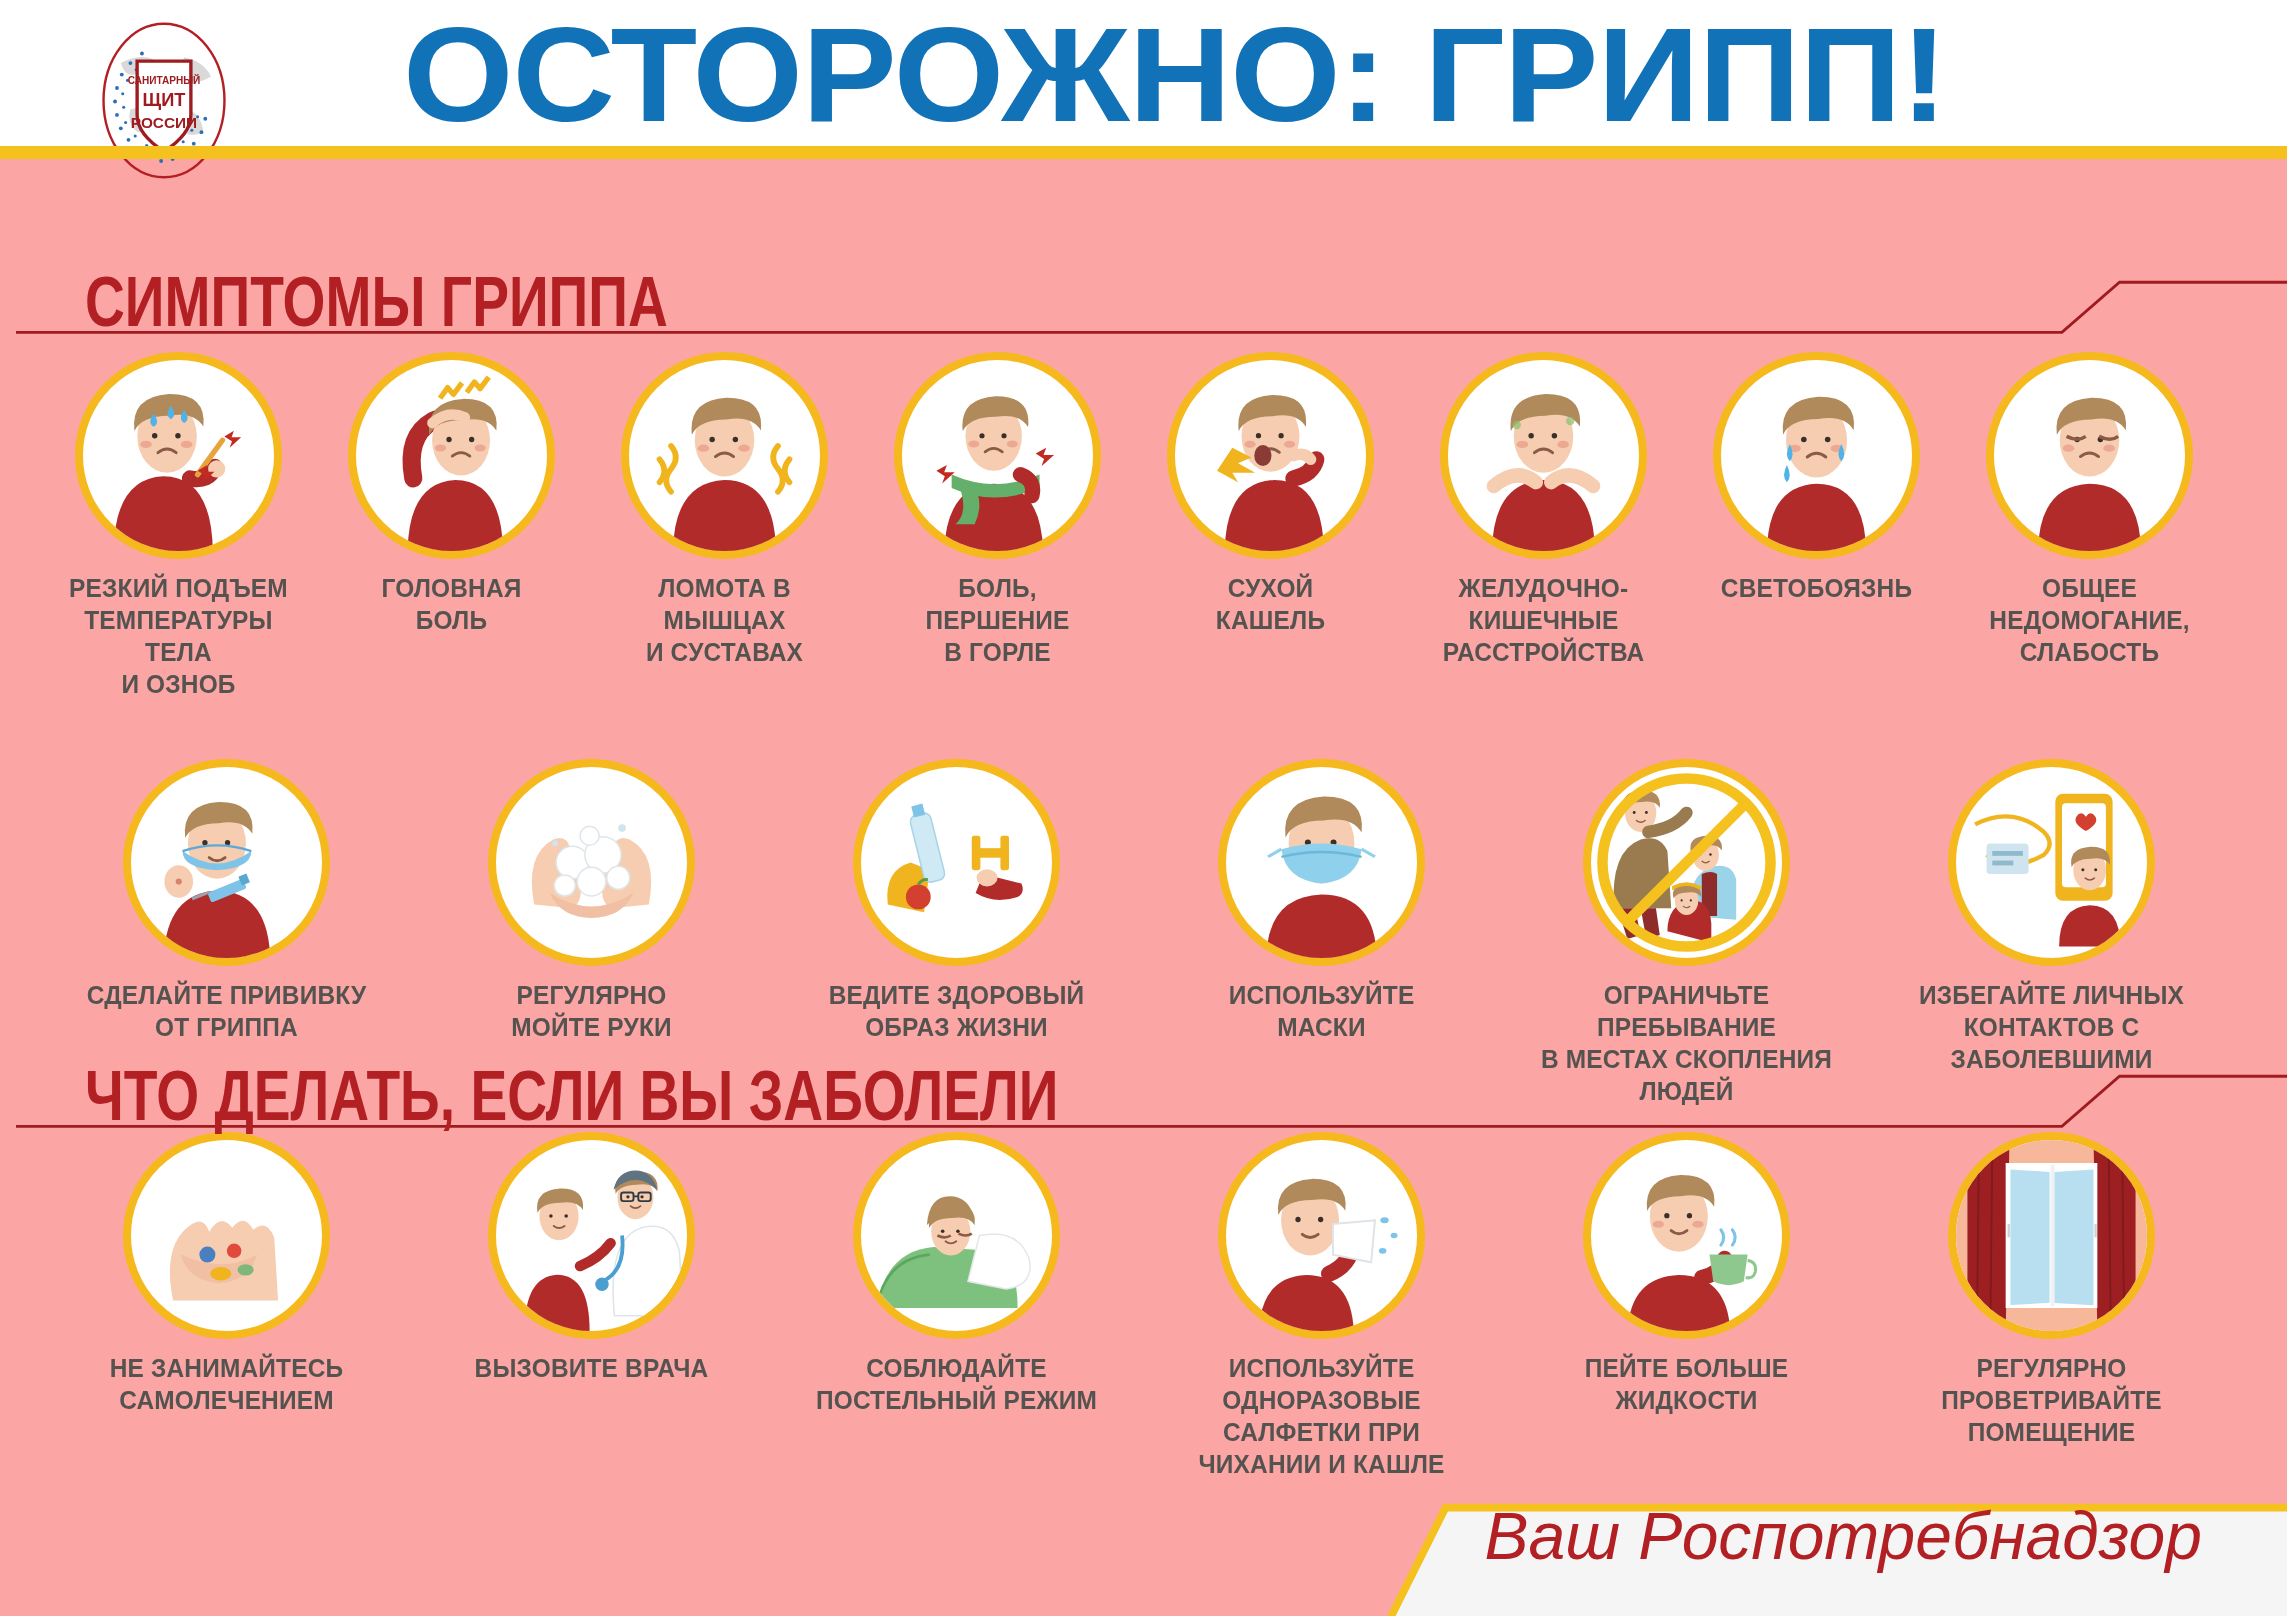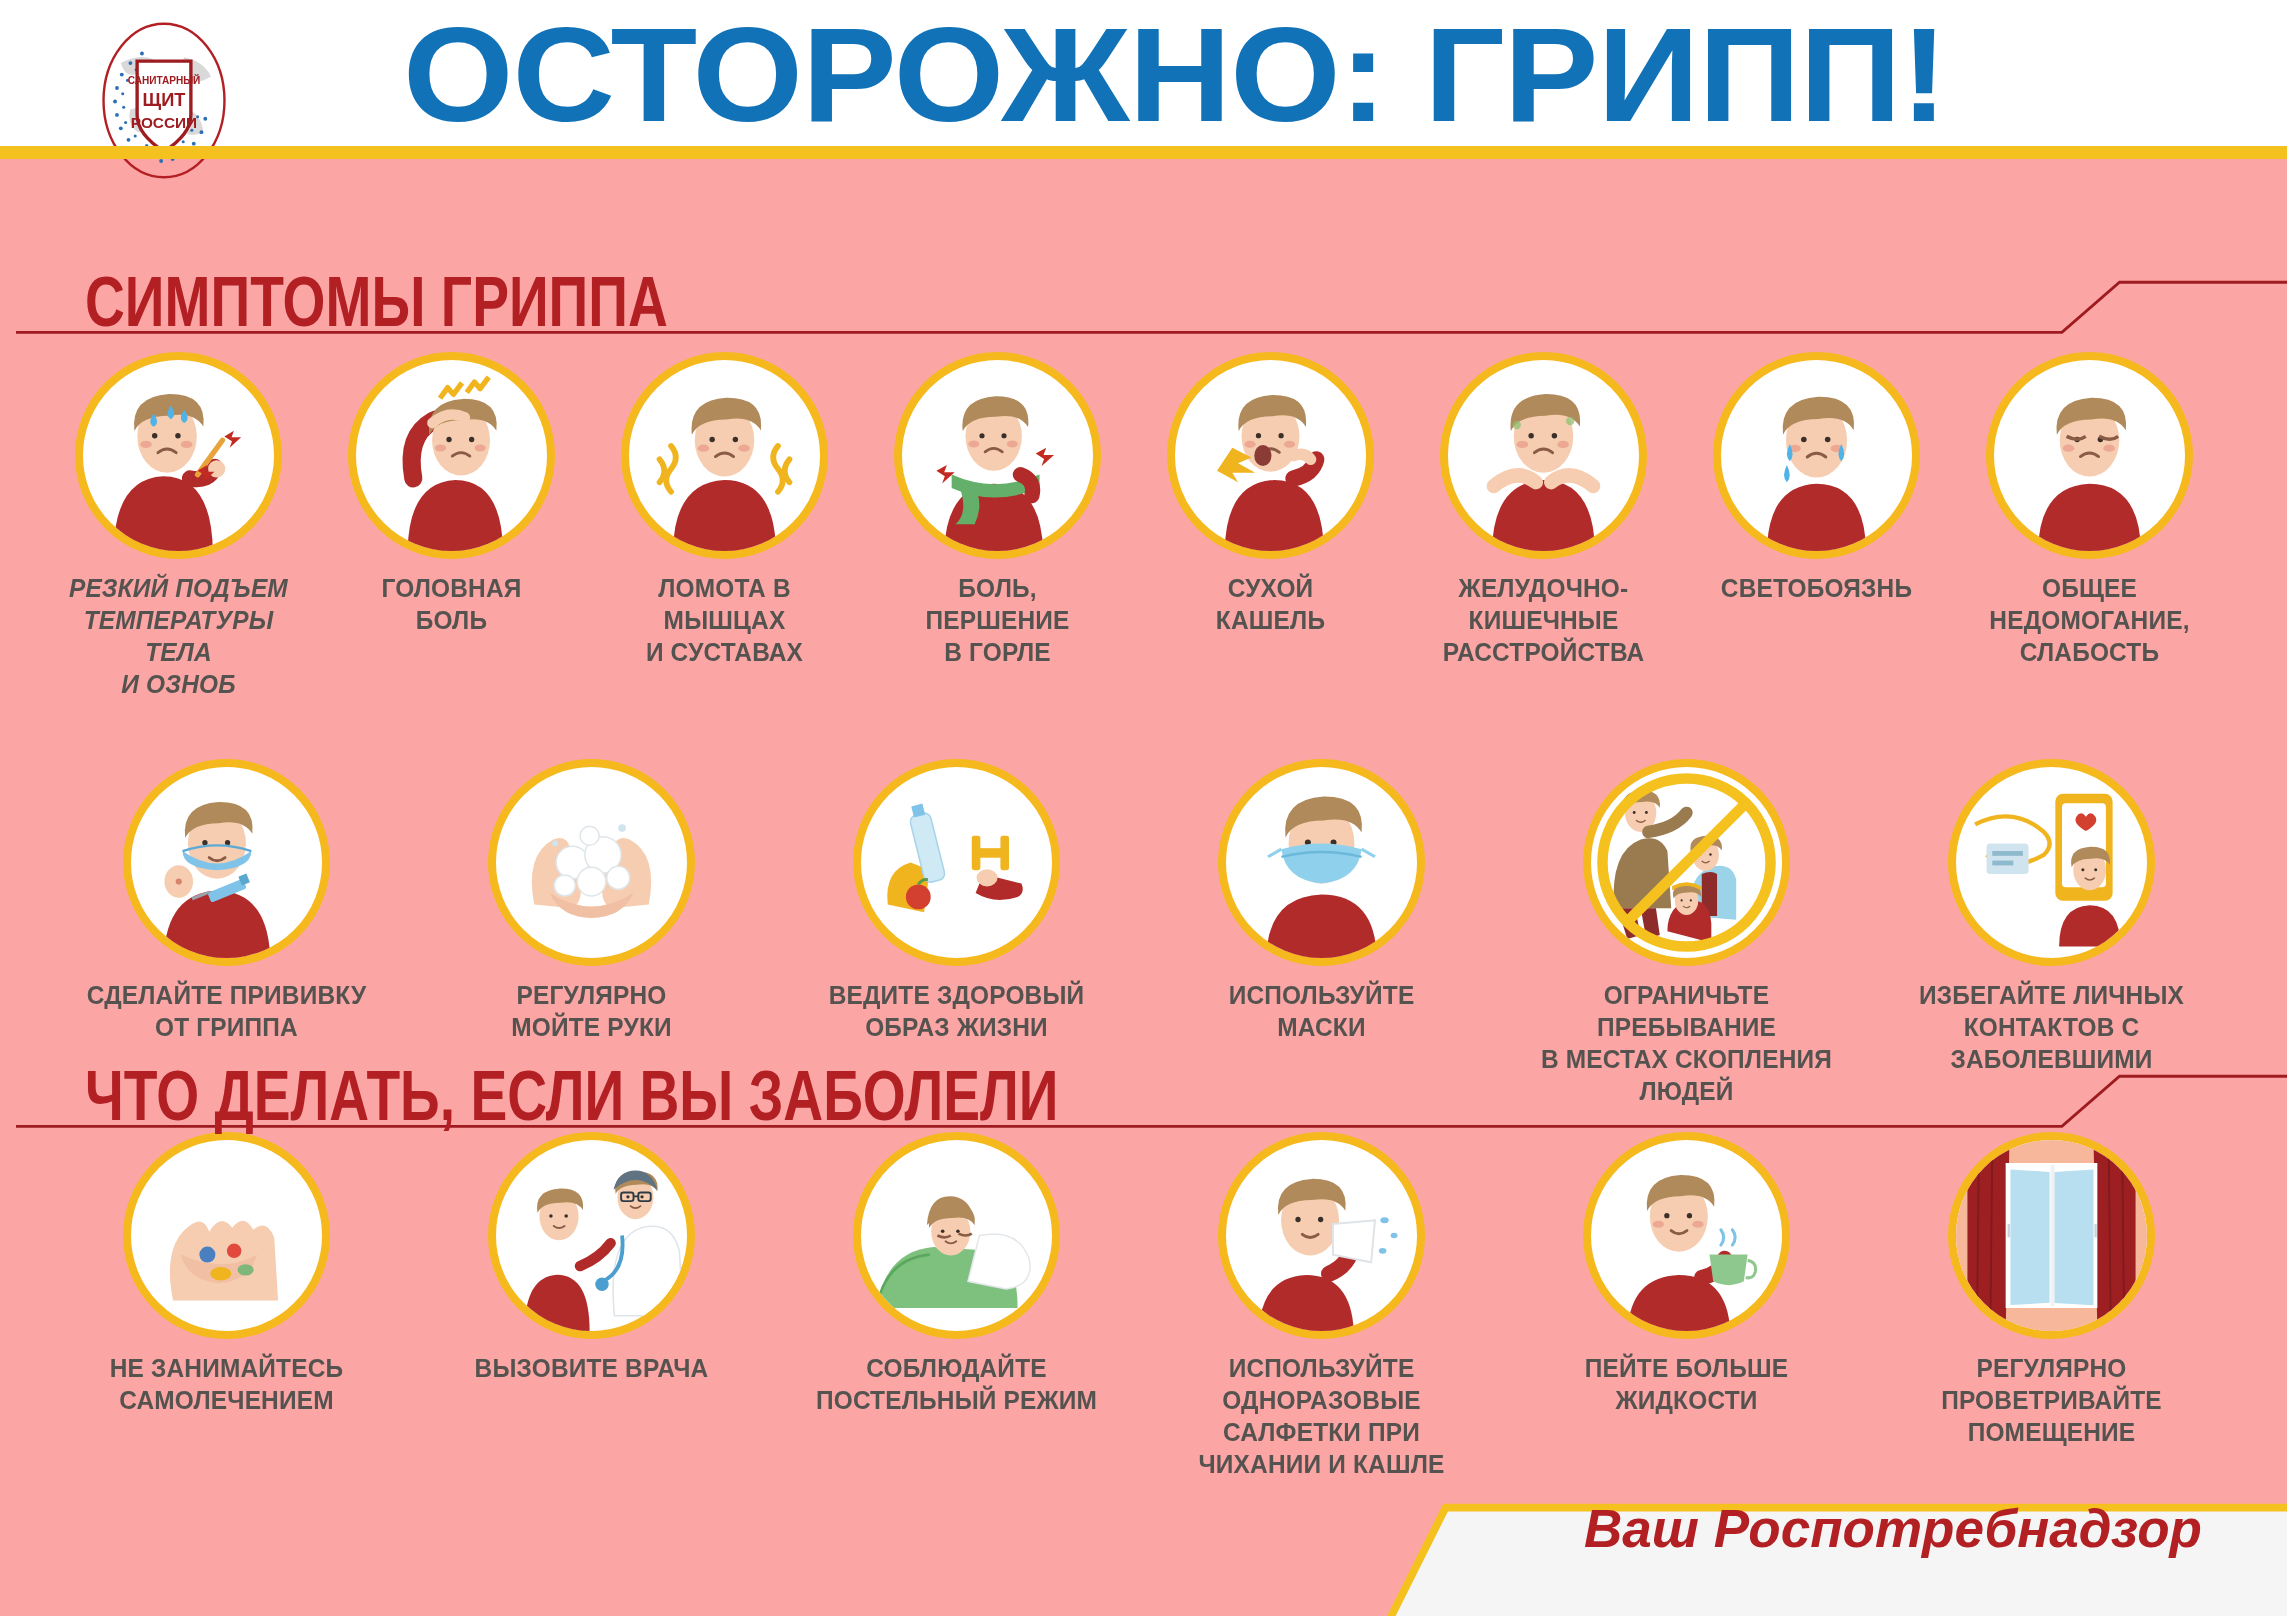--- a/index.html
+++ b/index.html
@@ -122,22 +122,22 @@
     width: 2287px; height: 144px;
   }
   .footer-bg {
     position: absolute; left: 0; top: 0;
     width: 2287px; height: 144px;
   }
   .footer-text {
     position: absolute;
     right: 85px; top: 25px;
     font-family: "Liberation Sans Narrow", "Liberation Sans", sans-serif;
-    font-size: 53px;
-    font-weight: bold;
+    font-size: 66px;
+    font-weight: normal;
     font-style: italic;
     color: #b32024;
     white-space: nowrap;
     letter-spacing: 0px;
   }
 </style>
 </head>
 <body>
 
 <div id="poster">
@@ -194,21 +194,21 @@
   <div class="gold-bar"></div>
 
   <div class="section-head" style="top:261px">
     <svg class="rule-svg" viewBox="0 0 2381 86" preserveAspectRatio="none">
       <path d="M0 74 L2130 74 L2190 22 L2381 22" fill="none" stroke="#9e1b20" stroke-width="3"></path>
     </svg>
     <div class="section-title">СИМПТОМЫ ГРИППА</div>
   </div>
 
   <div class="row" id="row-symptoms" style="top: 352px; padding-left: 42px;">
-      <div class="cell" style="width: 273px; font-style: italic;">
+      <div class="cell" style="width: 273px;">
         <div class="circle" style="width: 207px; height: 207px;">
           <svg viewBox="0 0 100 100" preserveAspectRatio="xMidYMid meet">
     <path d="M16 102 q0 -39.9 26 -41.16
                    q26 0.2 26 41.16 z" fill="#b22b2b"></path>
 
     <ellipse cx="44" cy="40" rx="15.579999999999998" ry="19" fill="#f6cdb0"></ellipse>
     <path d="M26.9 37.15 q-2 -18.05 18.05 -19.38
              q19.95 -0.2 18.05 17.1 q-4.75 -7.9799999999999995 -18.05 -5.7
              q-14.25 0.1 -18.05 7.9799999999999995 z" fill="#b08a5a"></path>
     <circle cx="37.54" cy="39.62" r="1.425" fill="#3b2f2a"></circle>

